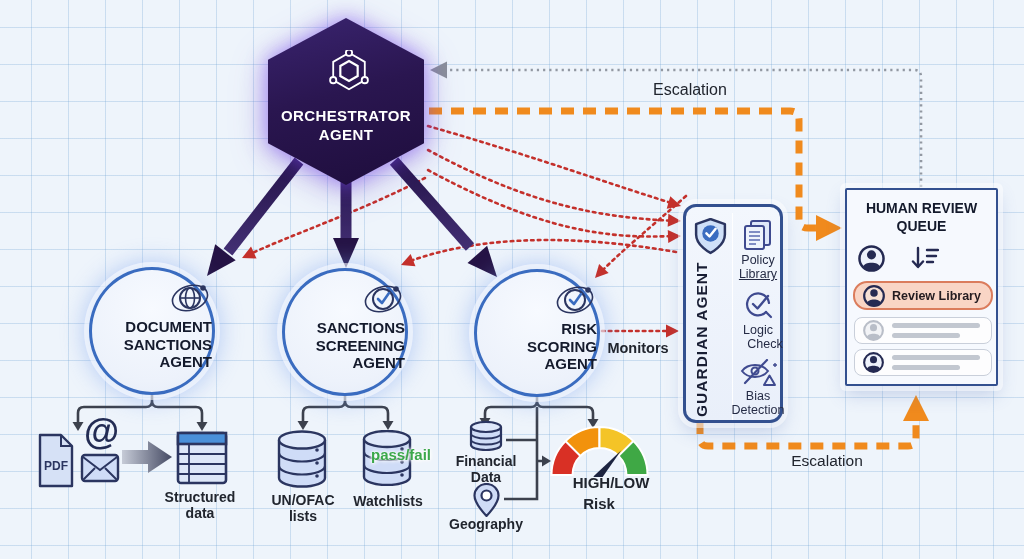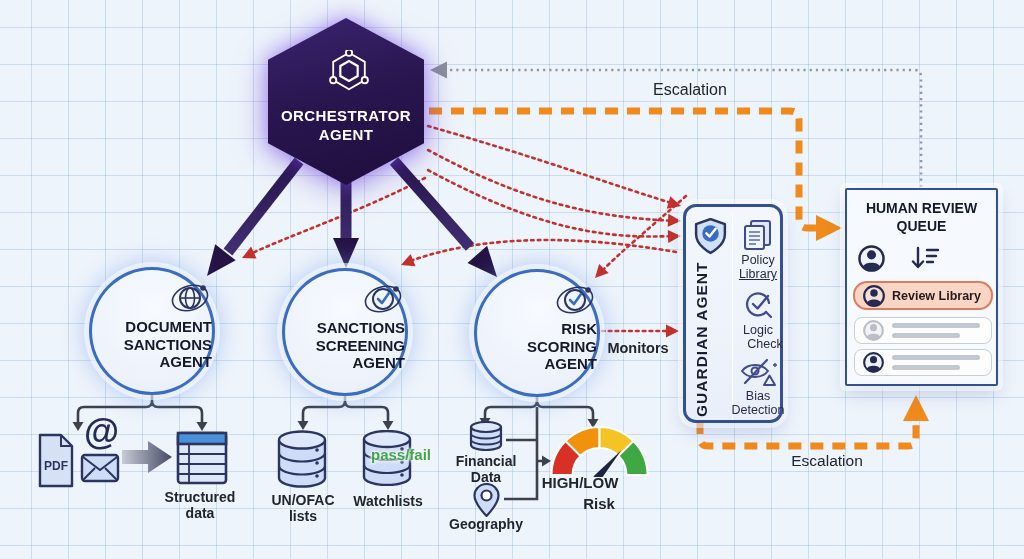--- a/index.html
+++ b/index.html
@@ -350,20 +350,20 @@
   <div class="lbl small-lbl" style="left:145px;top:489px;width:110px;">
     <div>Structured</div>
     <div>data</div>
   </div>
   <div class="lbl small-lbl" style="left:333px;top:493px;width:110px;">Watchlists</div>
   <div class="lbl small-lbl" style="left:447px;top:453px;width:78px;">
     <div>Financial</div>
     <div>Data</div>
   </div>
   <div class="lbl small-lbl" style="left:441px;top:516px;width:90px;">Geography</div>
-  <div class="lbl bold-lbl" style="left:521px;top:474px;width:118px;">HIGH/LOW</div>
+  <div class="lbl bold-lbl" style="left:552px;top:474px;width:118px;">HIGH/LOW</div>
   <div class="lbl bold-lbl" style="left:540px;top:495px;width:118px;">Risk</div>
 
   <div class="lbl flow-lbl" style="left:625px;top:81px;width:130px;">Escalation</div>
   <div class="lbl flow-lbl" style="left:762px;top:452px;width:130px;font-size:15.5px;">Escalation</div>
   <div class="lbl small-lbl" style="left:593px;top:340px;width:90px;font-size:14.5px;">Monitors</div>
 
 </div>
 
 </body></html>

